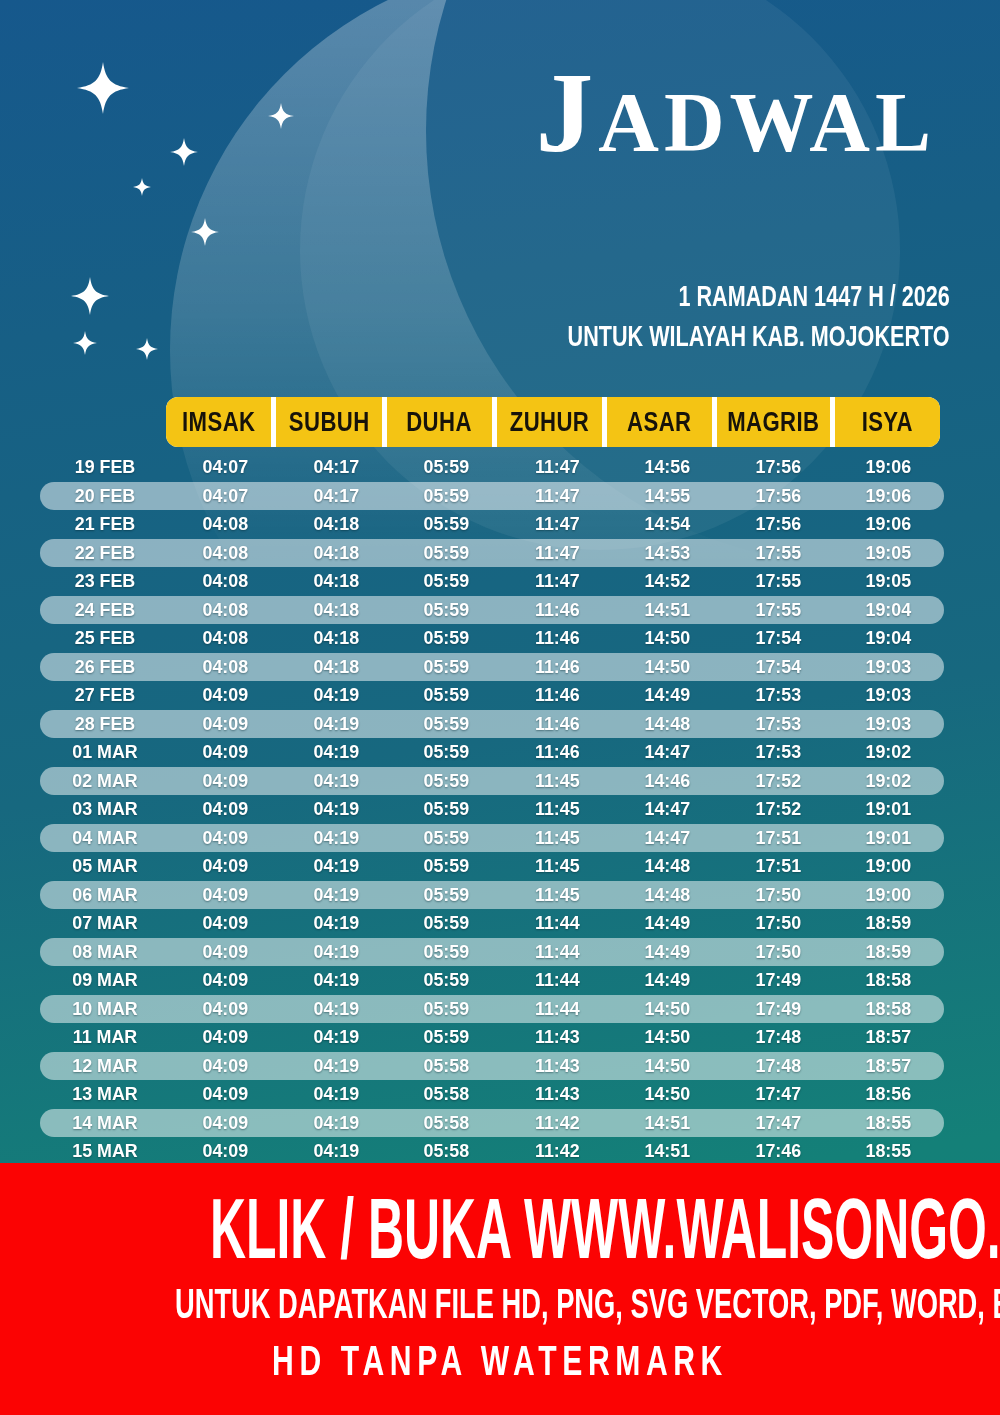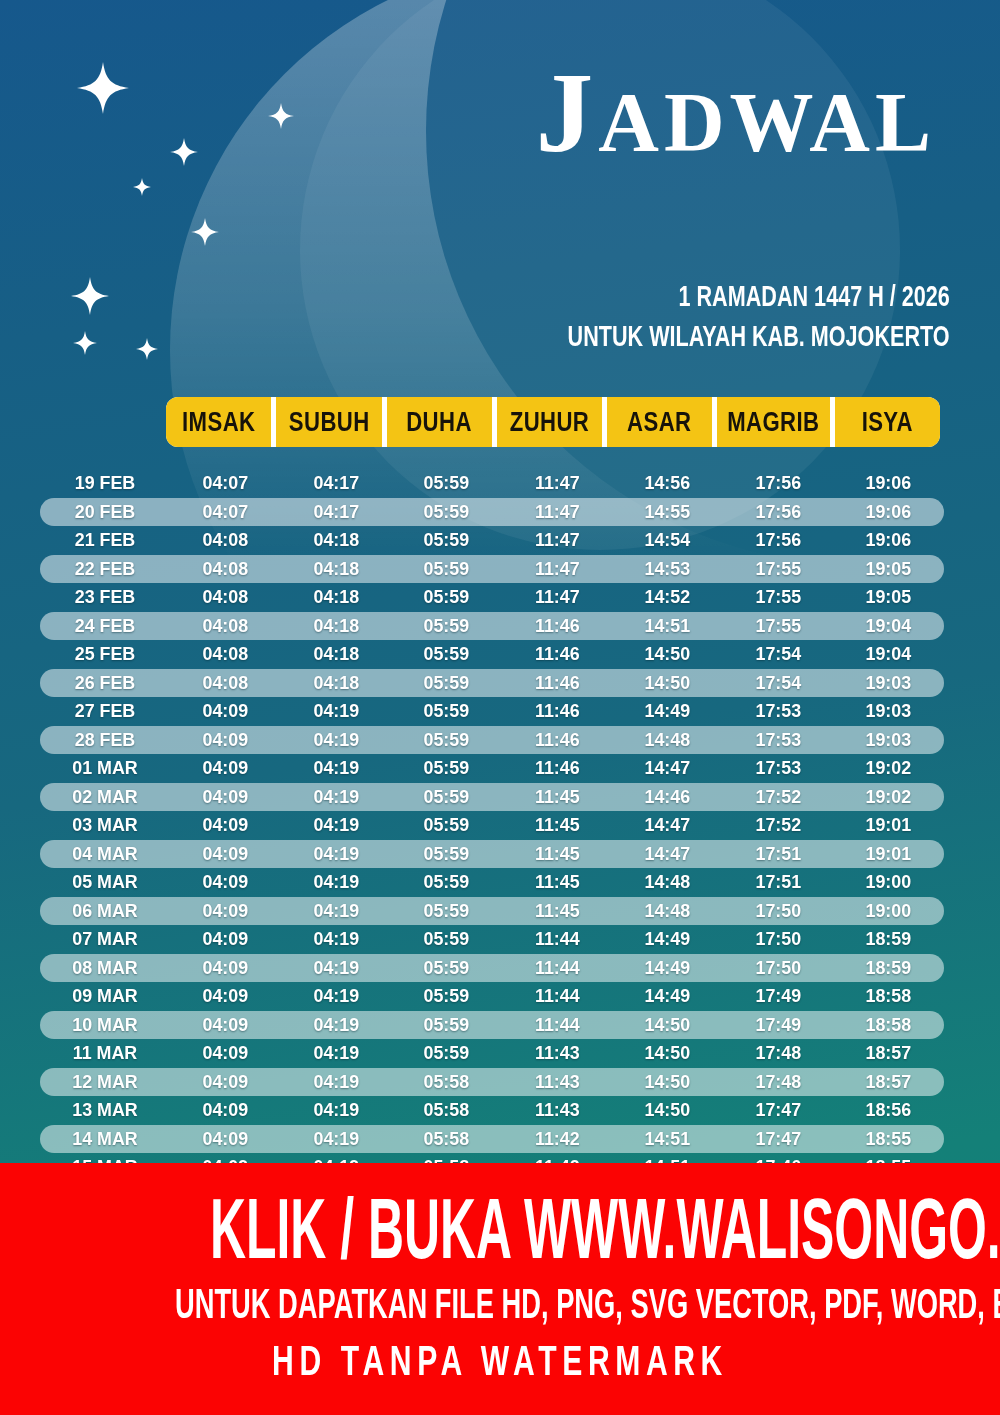--- a/index.html
+++ b/index.html
@@ -25,21 +25,21 @@
   .subtitle.s2{top:321px;}
 
   
   .thead{position:absolute;left:166px;top:397px;width:774px;height:50px;display:flex;gap:5px;
     background:#fff;border-radius:12px;overflow:hidden;}
   .hcell{flex:1;background:var(--yellow);border-radius:0;display:flex;align-items:center;justify-content:center;text-align:center;}
   .hcell span{font-weight:bold;font-size:27px;color:#17130a;white-space:nowrap;
     transform:scaleX(0.82);letter-spacing:0.5px;}
 
   
-  .tbody{position:absolute;left:40px;top:453px;width:904px;margin-top:16px;}
+  .tbody{position:absolute;left:40px;top:453px;width:904px;}
   .row{height:28.5px;display:flex;align-items:center;}
   .row.band{background:var(--band);border-radius:14px;}
   .cell{color:#fff;font-weight:bold;font-size:19px;text-align:center;white-space:nowrap;
     text-shadow:0 1px 2px rgba(0,35,45,0.45);transform:scaleX(0.94);}
   .date-cell{width:130px;}
   .time-cell{flex:1;}
 
   
   .footer{position:absolute;left:0;top:1163px;width:1000px;height:252px;background:var(--red);color:#fff;}
   .f-line{position:absolute;width:100%;text-align:center;font-weight:bold;white-space:nowrap;}

